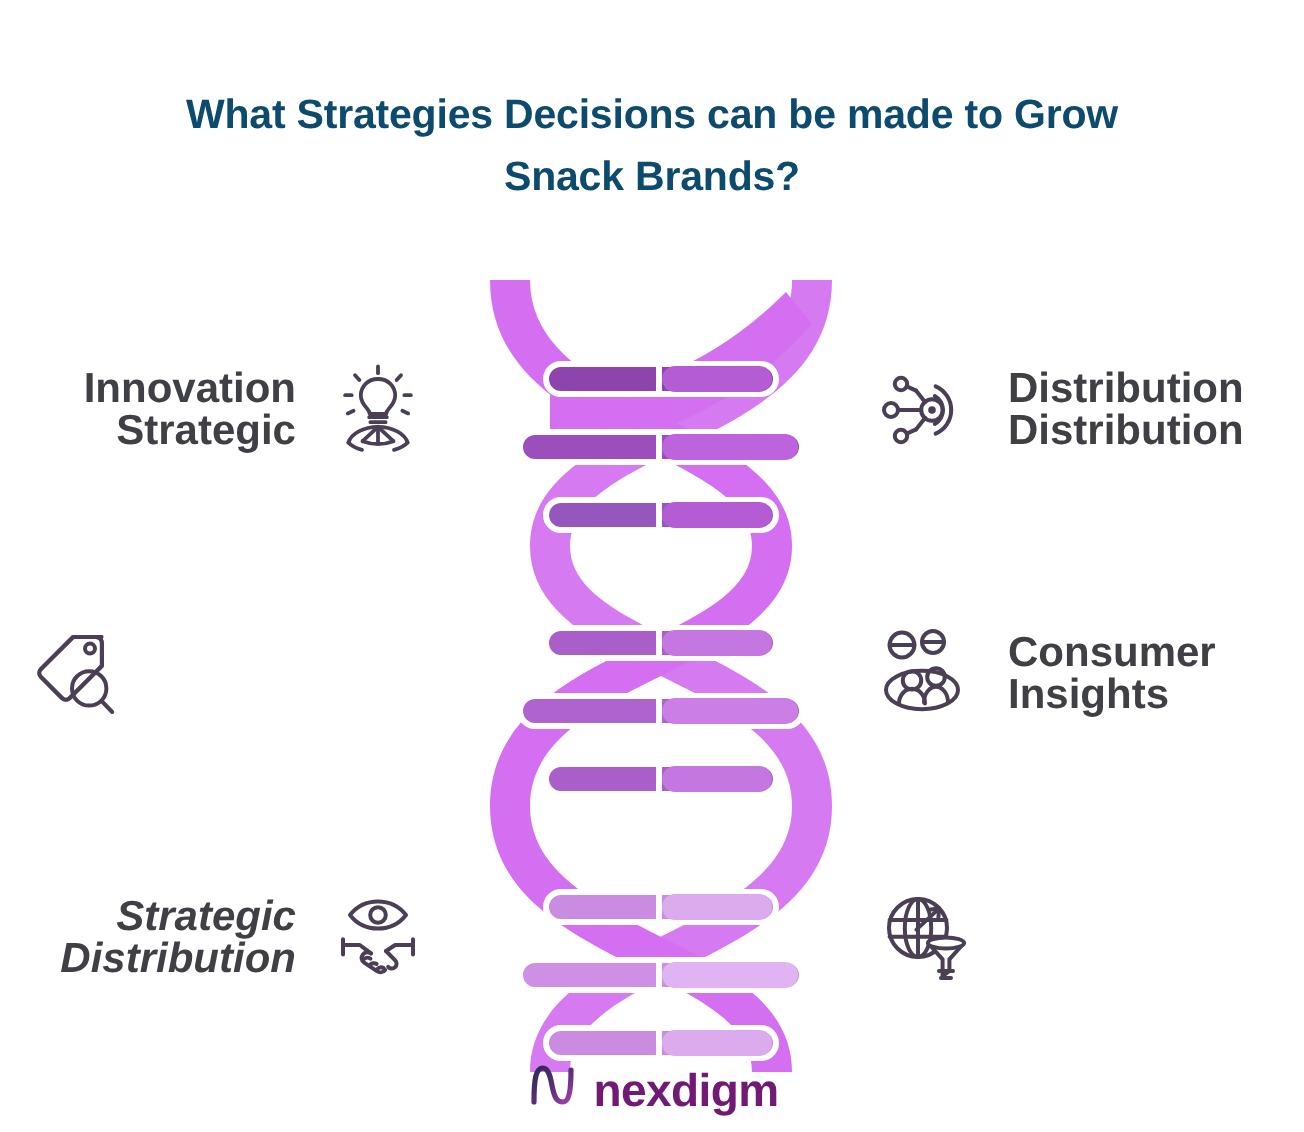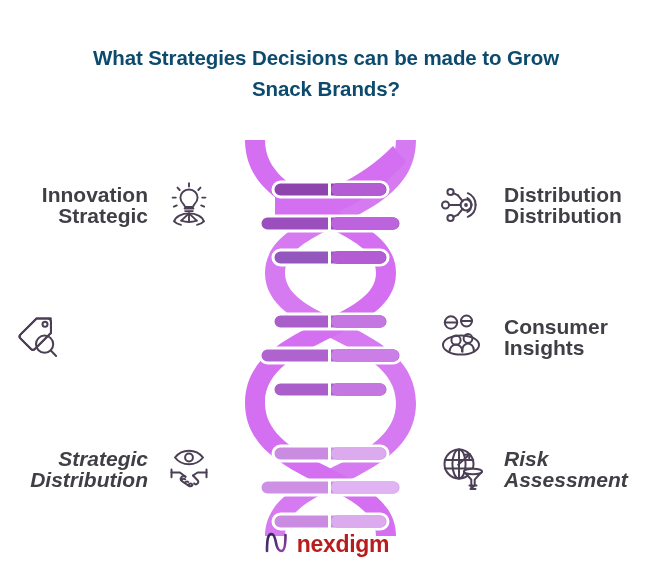--- a/index.html
+++ b/index.html
@@ -91,21 +91,21 @@
     top: 529px;
     width: 652px;
     display: flex;
     align-items: center;
     justify-content: center;
     gap: 7px;
   }
   #logo-text {
     font-size: 23px;
     font-weight: bold;
-    color: #b91c1c;
+    color: #701a75;
     letter-spacing: -0.3px;
     line-height: 1;
   }
 </style>
 </head>
 <body>
 
 <div id="title">
   <span>What Strategies Decisions can be made to Grow</span><br>
   <span>Snack Brands?</span>
@@ -250,24 +250,20 @@
         <path d="M9.8 19h28.4M9.8 27.4h28.4"></path>
         <path d="M24 8.5v29"></path>
 
         <path d="M34.6 13.2L23.2 23.8"></path>
         <path d="M34.6 13.2l-4.4.5M34.6 13.2l-.4 4.5"></path>
 
         <path d="M29 30.5h18l-7.3 8.2v5.8l-3.4 2.6v-8.4z" fill="#ffffff"></path>
         <ellipse cx="38" cy="30.5" rx="9" ry="2.8" fill="#ffffff"></ellipse>
         <path d="M34.5 44.5h7M35.5 48h5"></path>
       </svg>
-    </div>
-    <div class="item-label">
-      <span>Risk</span><br>
-      <span>Assessment</span>
     </div>
   </div>
 
 </div>
 
 <div id="dna-wrap">
   <svg width="175" height="400" viewBox="0 0 175 400" fill="none">
     <defs>
       <clipPath id="clipAll">
           <rect x="0" y="0" width="175" height="400"></rect>

